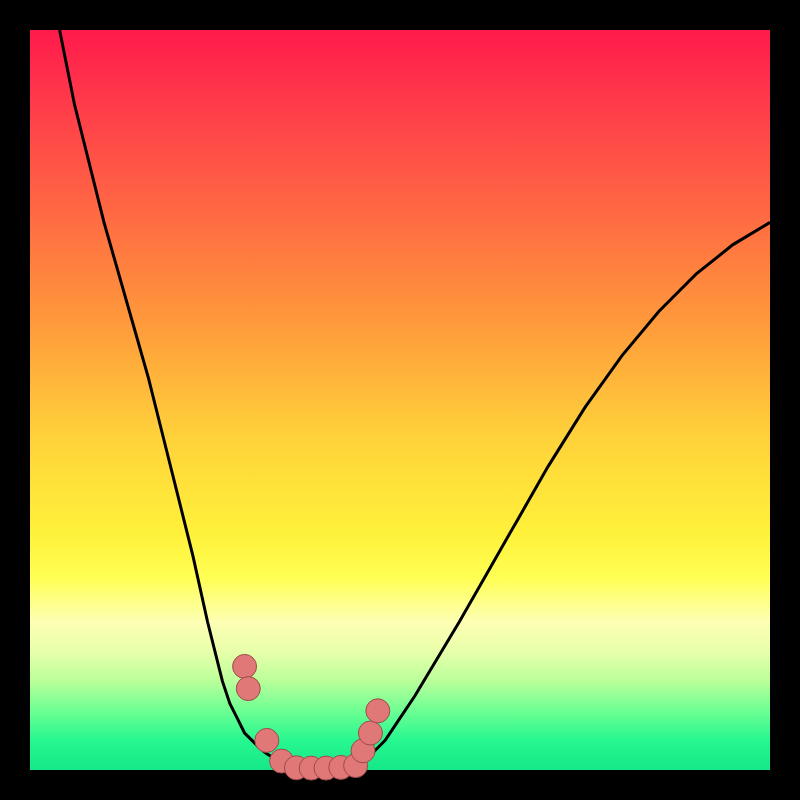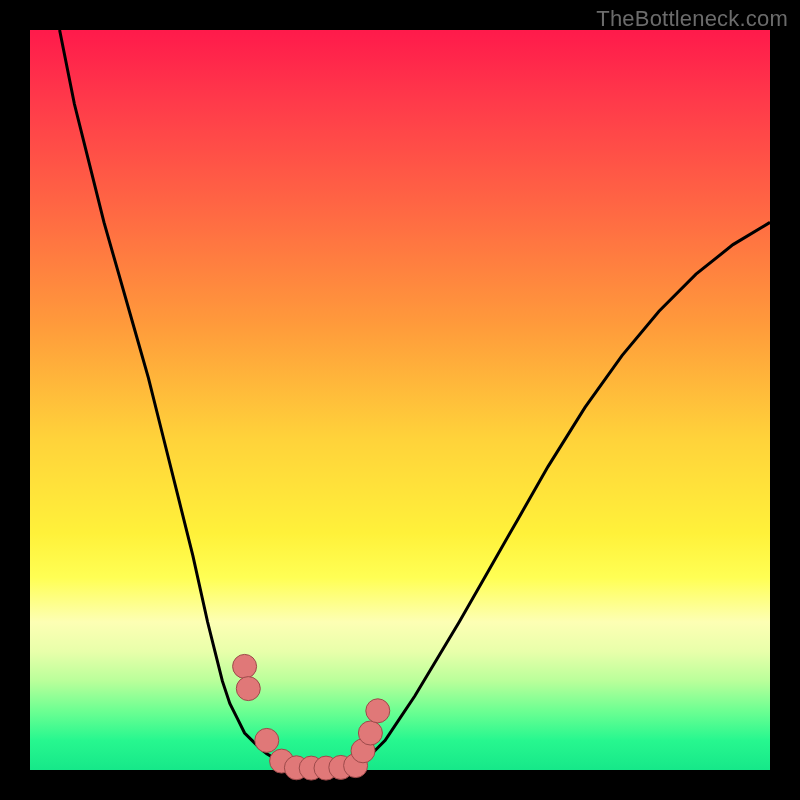--- a/index.html
+++ b/index.html
@@ -79,14 +79,13 @@
           <circle cx="281.2" cy="738.1" r="12" fill="#e07878" stroke="#9c4a4a" stroke-width="1"></circle>
           <circle cx="296.0" cy="738.1" r="12" fill="#e07878" stroke="#9c4a4a" stroke-width="1"></circle>
           <circle cx="310.8" cy="737.4" r="12" fill="#e07878" stroke="#9c4a4a" stroke-width="1"></circle>
           <circle cx="325.6" cy="735.6" r="12" fill="#e07878" stroke="#9c4a4a" stroke-width="1"></circle>
           <circle cx="333.0" cy="720.8" r="12" fill="#e07878" stroke="#9c4a4a" stroke-width="1"></circle>
           <circle cx="340.4" cy="703.0" r="12" fill="#e07878" stroke="#9c4a4a" stroke-width="1"></circle>
           <circle cx="347.8" cy="680.8" r="12" fill="#e07878" stroke="#9c4a4a" stroke-width="1"></circle>
         </g>
     </svg>
   </div>
-  <div class="watermark">TheBottleneck.com</div>
 </div>
 
 </body></html>

